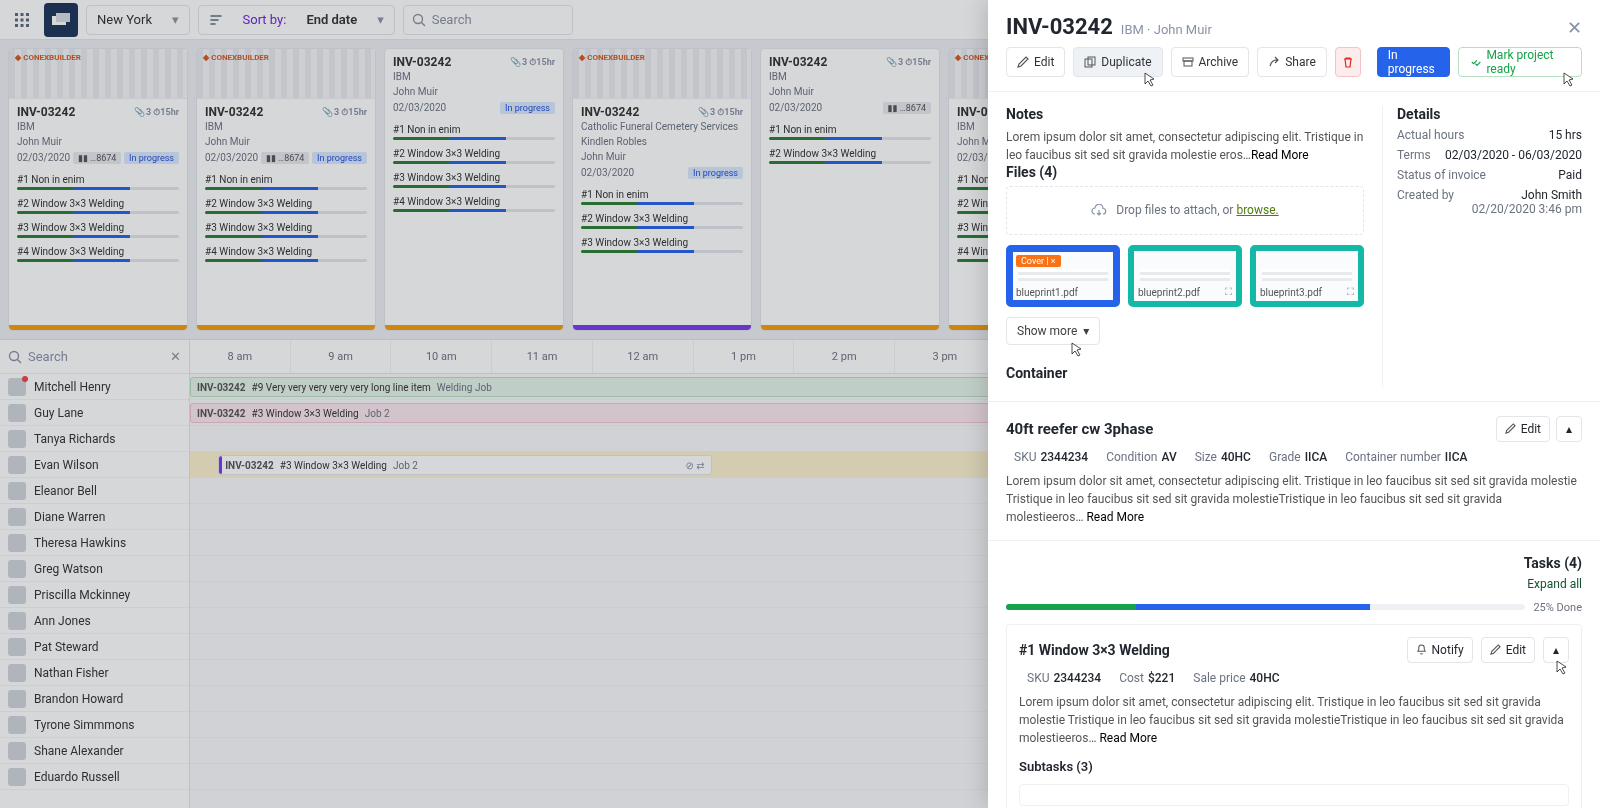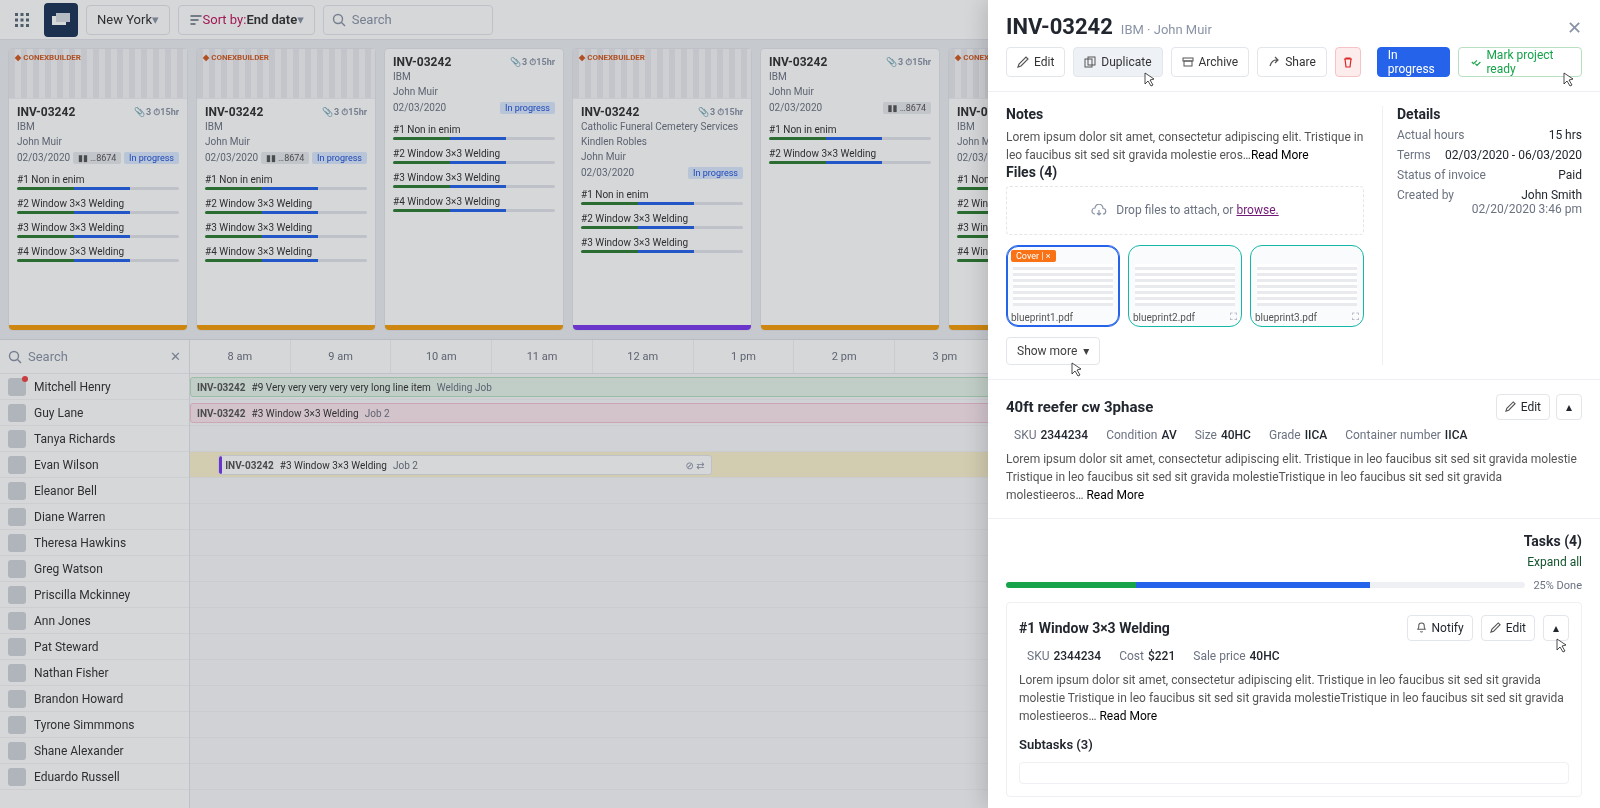--- a/index.html
+++ b/index.html
@@ -2,21 +2,21 @@
 <html><head>
 <meta charset="utf-8">
 <style>
 * { box-sizing: border-box; margin: 0; padding: 0; font-family: -apple-system, BlinkMacSystemFont, "Segoe UI", Roboto, sans-serif; }
 body { background: #f5f6f8; overflow: hidden; width: 1600px; height: 808px; position: relative; }
 
 
 .topbar { height: 40px; background: #fff; border-bottom: 1px solid #e2e5ea; display: flex; align-items: center; padding: 0 8px; gap: 8px; }
 .icon-btn { width: 28px; height: 28px; display: flex; align-items: center; justify-content: center; border-radius: 4px; cursor: pointer; }
 .logo-box { width: 34px; height: 34px; background: #1d3557; border-radius: 4px; display: flex; align-items: center; justify-content: center; color: #fff; }
-.pill { height: 30px; border: 1px solid #e2e5ea; border-radius: 4px; background: #fff; display: flex; align-items: center; padding: 0 10px; font-size: 13px; color: #333; gap: 0; cursor: pointer; }
+.pill { height: 30px; border: 1px solid #e2e5ea; border-radius: 4px; background: #fff; display: flex; align-items: center; padding: 0 10px; font-size: 13px; color: #333; gap: 20px; cursor: pointer; }
 .pill .chev { color: #8a94a6; }
 .search-box { flex: 0 0 170px; height: 30px; border: 1px solid #e2e5ea; border-radius: 4px; display: flex; align-items: center; padding: 0 8px; gap: 6px; color: #8a94a6; font-size: 13px; }
 .display-all { margin-left: auto; }
 .vert-scroll-ind { display: flex; flex-direction: column; align-items: center; justify-content: center; width: 24px; color: #8a94a6; font-size: 9px; line-height: 8px; border-left: 1px solid #e2e5ea; height: 40px; }
 
 
 .cards-row { height: 300px; background: #eceef2; display: flex; padding: 8px; gap: 8px; overflow: hidden; border-bottom: 1px solid #dcdfe5; }
 .card { background: #fff; border: 1px solid #e2e5ea; border-radius: 4px; width: 180px; display: flex; flex-direction: column; font-size: 11px; color: #333; flex-shrink: 0; }
 .card-hdr-img { height: 50px; background: repeating-linear-gradient(90deg,#e8eaee 0 6px,#f5f6f8 6px 12px); border-bottom: 1px solid #eef0f3; position: relative; }
 .card-logo { position: absolute; top: 4px; left: 6px; font-size: 8px; color: #d25b22; font-weight: 700; display:flex; align-items:center; gap:2px;}
@@ -71,21 +71,21 @@
 .tb-btn.danger { border-color:#f5c2c7; color:#dc2626; background:#fdecec; width:30px; justify-content:center; padding:0;}
 .tb-btn.primary { background:#2563eb; color:#fff; border-color:#2563eb;}
 .tb-btn.outline-green { border-color:#b7e0c0; color:#16a34a;padding-left:12px;}
 .panel-body { display:flex; gap:18px; padding: 14px 18px; border-bottom:1px solid #eef0f3;}
 .main-col { flex:1; }
 .side-col { width:210px; border-left:1px solid #eef0f3; padding-left:14px;}
 .sec-h { font-size:14px; font-weight:700; margin-bottom:6px;}
 .link { color:#000000; cursor:pointer;}
 .files-drop { border:1px dashed #e2e5ea; border-radius:4px; padding: 16px; text-align:center; color:#6b7280; font-size:12px; margin-bottom:10px;}
 .files-row { display:flex; gap:8px;}
-.file-card { border:1px solid #14b8a6; border-radius:12px; width:114px; height:82px; position:relative; background:#fafbfc; font-size:10px; color:#555;}
+.file-card { border:6px solid #14b8a6; border-radius:5px; width:114px; height:62px; position:relative; background:#fafbfc; font-size:10px; color:#555;}
 .file-card.selected { border-color:#2563eb; box-shadow:0 0 0 1px #2563eb inset;}
 .file-cover-tag { position:absolute; top:4px; left:4px; background:#f97316; color:#fff; font-size:9px; padding:1px 5px; border-radius:2px;}
 .file-name { position:absolute; bottom:3px; left:4px;}
 .file-exp { position:absolute; bottom:3px; right:4px; color:#8a94a6;}
 .show-more-btn { margin-top:10px; height:28px; padding:0 10px; border:1px solid #e2e5ea; border-radius:4px; display:inline-flex; align-items:center; gap:6px; font-size:12px; color:#404040; cursor:pointer;}
 .detail-row { display:flex; justify-content:space-between; font-size:12px; margin:6px 0;}
 .detail-row .k{color:#6b7280;} .detail-row .v{color:#22272f; text-align:right;}
 .paid { color:#16a34a;}
 
 .container-sec { padding: 14px 18px; border-bottom:1px solid #eef0f3;}
@@ -137,21 +137,21 @@
       </svg>
   </div>
   <div class="pill">
     <span>New York</span>
     <span class="chev">▾</span>
   </div>
   <div class="pill">
     <svg width="14" height="14" viewBox="0 0 14 14">
         <path d="M2 3h10M2 7h7M2 11h4" stroke="#5f6b7a" stroke-width="1.5" stroke-linecap="round"></path>
       </svg>
-    <span style="color:#be185d">Sort by:</span>
+    <span style="color:#6d28d9">Sort by:</span>
     <span style="font-weight:600">End date</span>
     <span class="chev">▾</span>
   </div>
   <div class="search-box">
     <svg width="14" height="14" viewBox="0 0 14 14">
         <circle cx="6" cy="6" r="4.5" fill="none" stroke="#8a94a6" stroke-width="1.4"></circle>
         <line x1="9.5" y1="9.5" x2="13" y2="13" stroke="#8a94a6" stroke-width="1.4"></line>
       </svg>
     <span>Search</span>
   </div>
@@ -500,21 +500,21 @@
   <div class="panel-body">
     <div class="main-col">
       <div class="sec-h">Notes</div>
       <p style="font-size:12px; color:#555; line-height:1.5"><span>Lorem ipsum dolor sit amet, consectetur adipiscing elit. Tristique in leo faucibus sit sed sit gravida molestie eros…</span><span class="link">Read More</span></p>
 
       <div class="sec-h" style="">Files (4)</div>
       <div class="files-drop">
         <svg width="16" height="14" viewBox="0 0 16 14" style="display:inline; vertical-align:middle; margin-right:6px">
             <path d="M4 10a3 3 0 010-6 4 4 0 018 .5A2.5 2.5 0 0112 10M8 6v5m-2-2l2 2 2-2" fill="none" stroke="#8a94a6" stroke-width="1.2"></path>
           </svg>
-        <span>Drop files to attach, or </span><span class="link" style="text-decoration:underline; color:#701a75">browse.</span>
+        <span>Drop files to attach, or </span><span class="link" style="text-decoration:underline; color:#4d7c0f">browse.</span>
       </div>
       <div class="files-row" id="files-row">
           <div class="file-card selected">
             <span class="file-cover-tag">Cover | ×</span>
     <div style="position:absolute; inset:18px 6px 20px; background:repeating-linear-gradient(0deg,#e8eaee 0 3px,#fff 3px 6px)"></div>
     <span class="file-name">blueprint1.pdf</span>
     </div>
           <div class="file-card">
     <div style="position:absolute; inset:18px 6px 20px; background:repeating-linear-gradient(0deg,#e8eaee 0 3px,#fff 3px 6px)"></div>
     <span class="file-name">blueprint2.pdf</span>
@@ -527,20 +527,21 @@
           </div>
         </div>
       <div class="show-more-btn" style="position:relative">
         <span>Show more</span>
           <span>▾</span>
         <svg style="position:absolute; bottom:-14px; right:18px" width="14" height="16" viewBox="0 0 14 16">
             <path d="M5 1 L5 12 L8 9 L11 14 L13 13 L10 8 L14 7 Z" fill="#fff" stroke="#000" stroke-width="0.7"></path>
           </svg>
       </div>
 
+      <div class="sec-h" style="margin-top:20px">Container</div>
     </div>
 
     <div class="side-col">
       <div class="sec-h">Details</div>
       <div class="detail-row">
           <span class="k">Actual hours</span>
           <span class="v">15 hrs</span>
         </div>
       <div class="detail-row">
           <span class="k">Terms</span>

